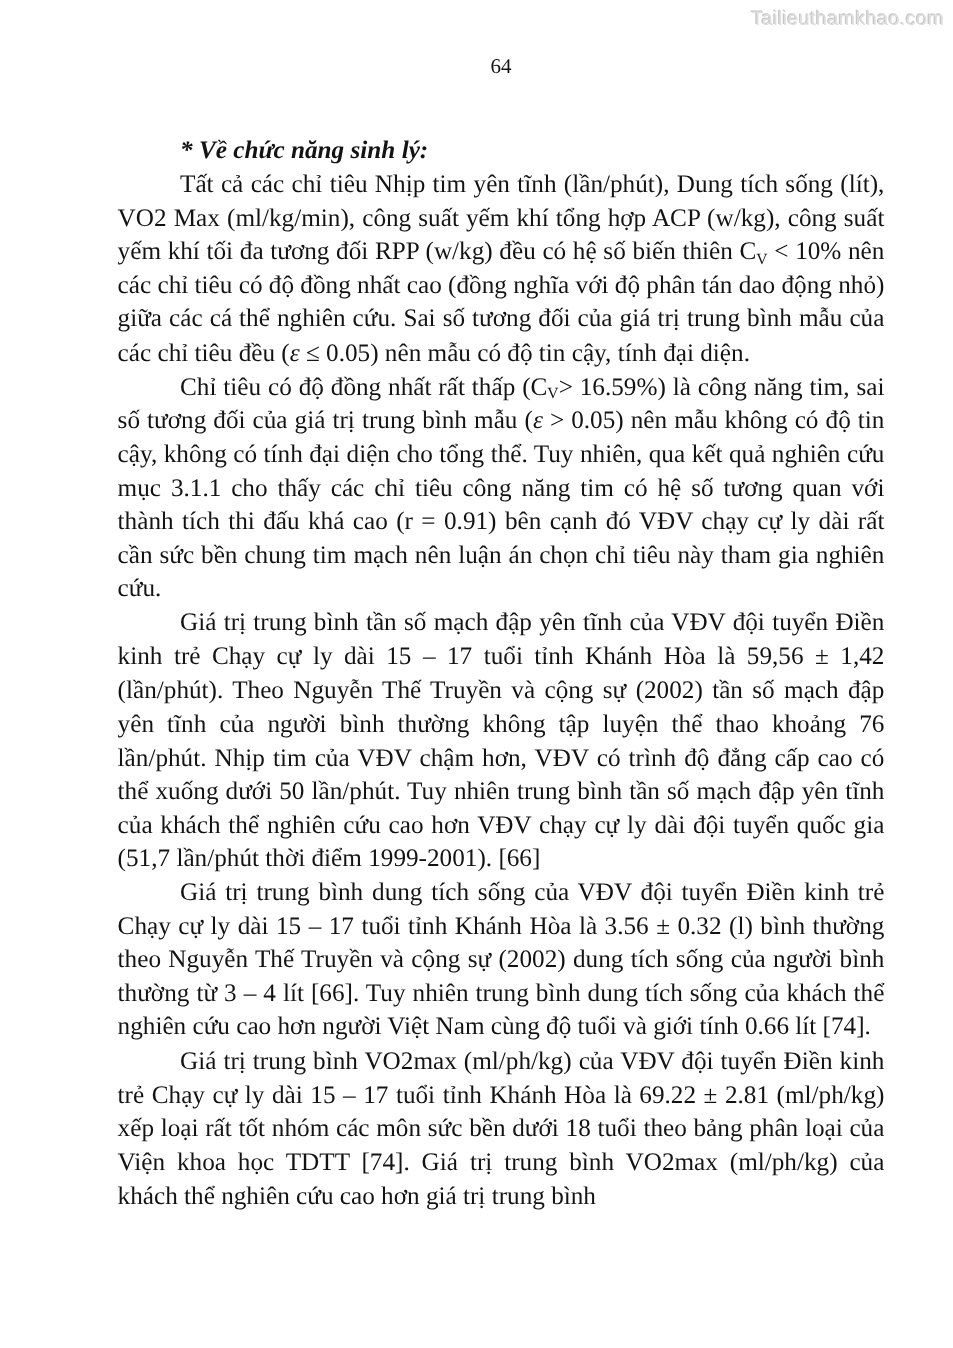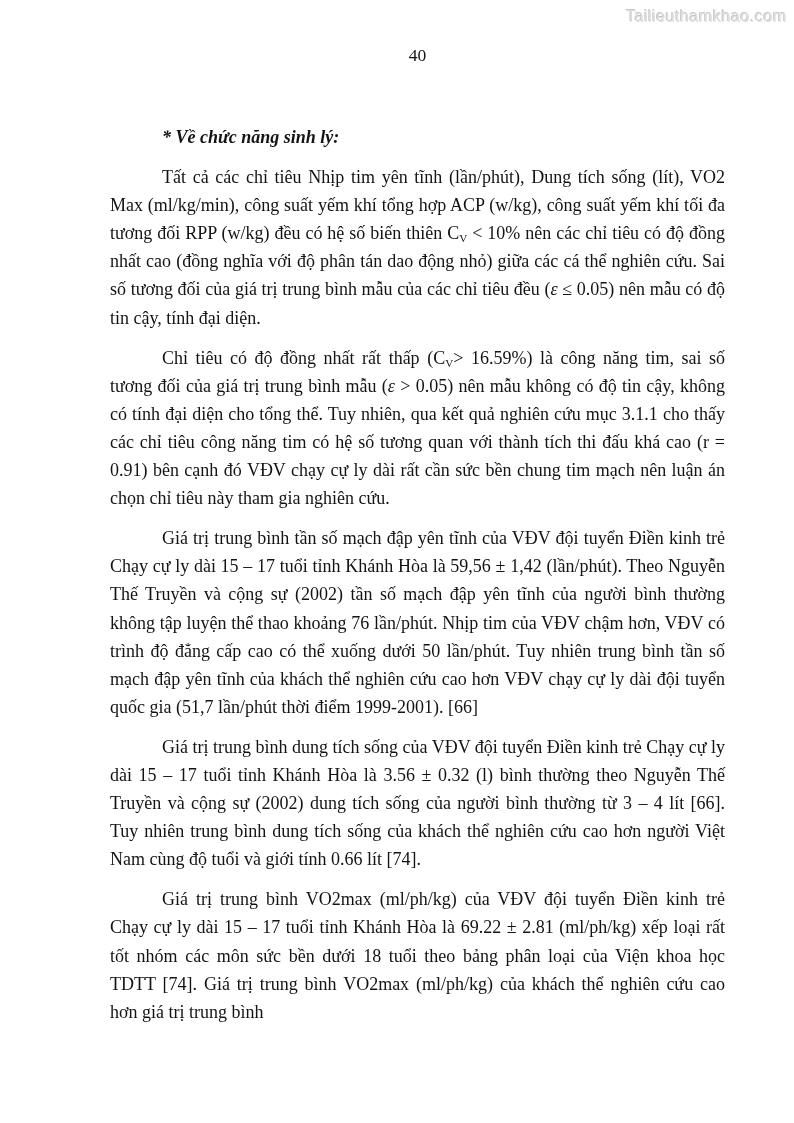--- a/index.html
+++ b/index.html
@@ -34,22 +34,22 @@
     text-align: center;
     font-size: 17.5px;
   }
   .content {
     position: absolute;
     top: 111px;
     left: 98px;
     width: 639px;
   }
   .content p {
-    margin: 12px;
-    font-size: 18px;
+    margin: 0;
+    font-size: 21px;
     line-height: 28.1px;
     text-align: justify;
     text-indent: 52px;
   }
   .content p.heading {
     font-weight: bold;
     font-style: italic;
     text-align: left;
   }
   .content sub {
@@ -63,21 +63,21 @@
     font-style: italic;
   }
 </style>
 </head>
 <body>
 
 <div class="page">
 
   <div class="watermark">Tailieuthamkhao.com</div>
 
-  <div class="page-number">40</div>
+  <div class="page-number">64</div>
 
   <div class="content">
     <p class="heading">* Về chức năng sinh lý:</p>
 
     <p><span>Tất cả các chỉ tiêu Nhịp tim yên tĩnh (lần/phút), Dung tích sống (lít), VO2 Max (ml/kg/min), công suất yếm khí tổng hợp ACP (w/kg), công suất yếm khí tối đa tương đối RPP (w/kg) đều có hệ số biến thiên C</span><sub>V</sub><span> &lt; 10% nên các chỉ tiêu có độ đồng nhất cao (đồng nghĩa với độ phân tán dao động nhỏ) giữa các cá thể nghiên cứu. Sai số tương đối của giá trị trung bình mẫu của các chỉ tiêu đều (</span><i class="var">ε</i><span> ≤ 0.05) nên mẫu có độ tin cậy, tính đại diện.</span></p>
 
     <p><span>Chỉ tiêu có độ đồng nhất rất thấp (C</span><sub>V</sub><span>&gt; 16.59%) là công năng tim, sai số tương đối của giá trị trung bình mẫu (</span><i class="var">ε</i><span> &gt; 0.05) nên mẫu không có độ tin cậy, không có tính đại diện cho tổng thể. Tuy nhiên, qua kết quả nghiên cứu mục 3.1.1 cho thấy các chỉ tiêu công năng tim có hệ số tương quan với thành tích thi đấu khá cao (r = 0.91) bên cạnh đó VĐV chạy cự ly dài rất cần sức bền chung tim mạch nên luận án chọn chỉ tiêu này tham gia nghiên cứu.</span></p>
 
 
     <p><span>Giá trị trung bình tần số mạch đập yên tĩnh của VĐV đội tuyển Điền kinh trẻ Chạy cự ly dài 15 – 17 tuổi tỉnh Khánh Hòa là 59,56 ± 1,42 (lần/phút). Theo Nguyễn Thế Truyền và cộng sự (2002) tần số mạch đập yên tĩnh của người bình thường không tập luyện thể thao khoảng 76 lần/phút. Nhịp tim của VĐV chậm hơn, VĐV có trình độ đẳng cấp cao có thể xuống dưới 50 lần/phút. Tuy nhiên trung bình tần số mạch đập yên tĩnh của khách thể nghiên cứu cao hơn VĐV chạy cự ly dài đội tuyển quốc gia (51,7 lần/phút thời điểm 1999-2001). [66]</span></p>

